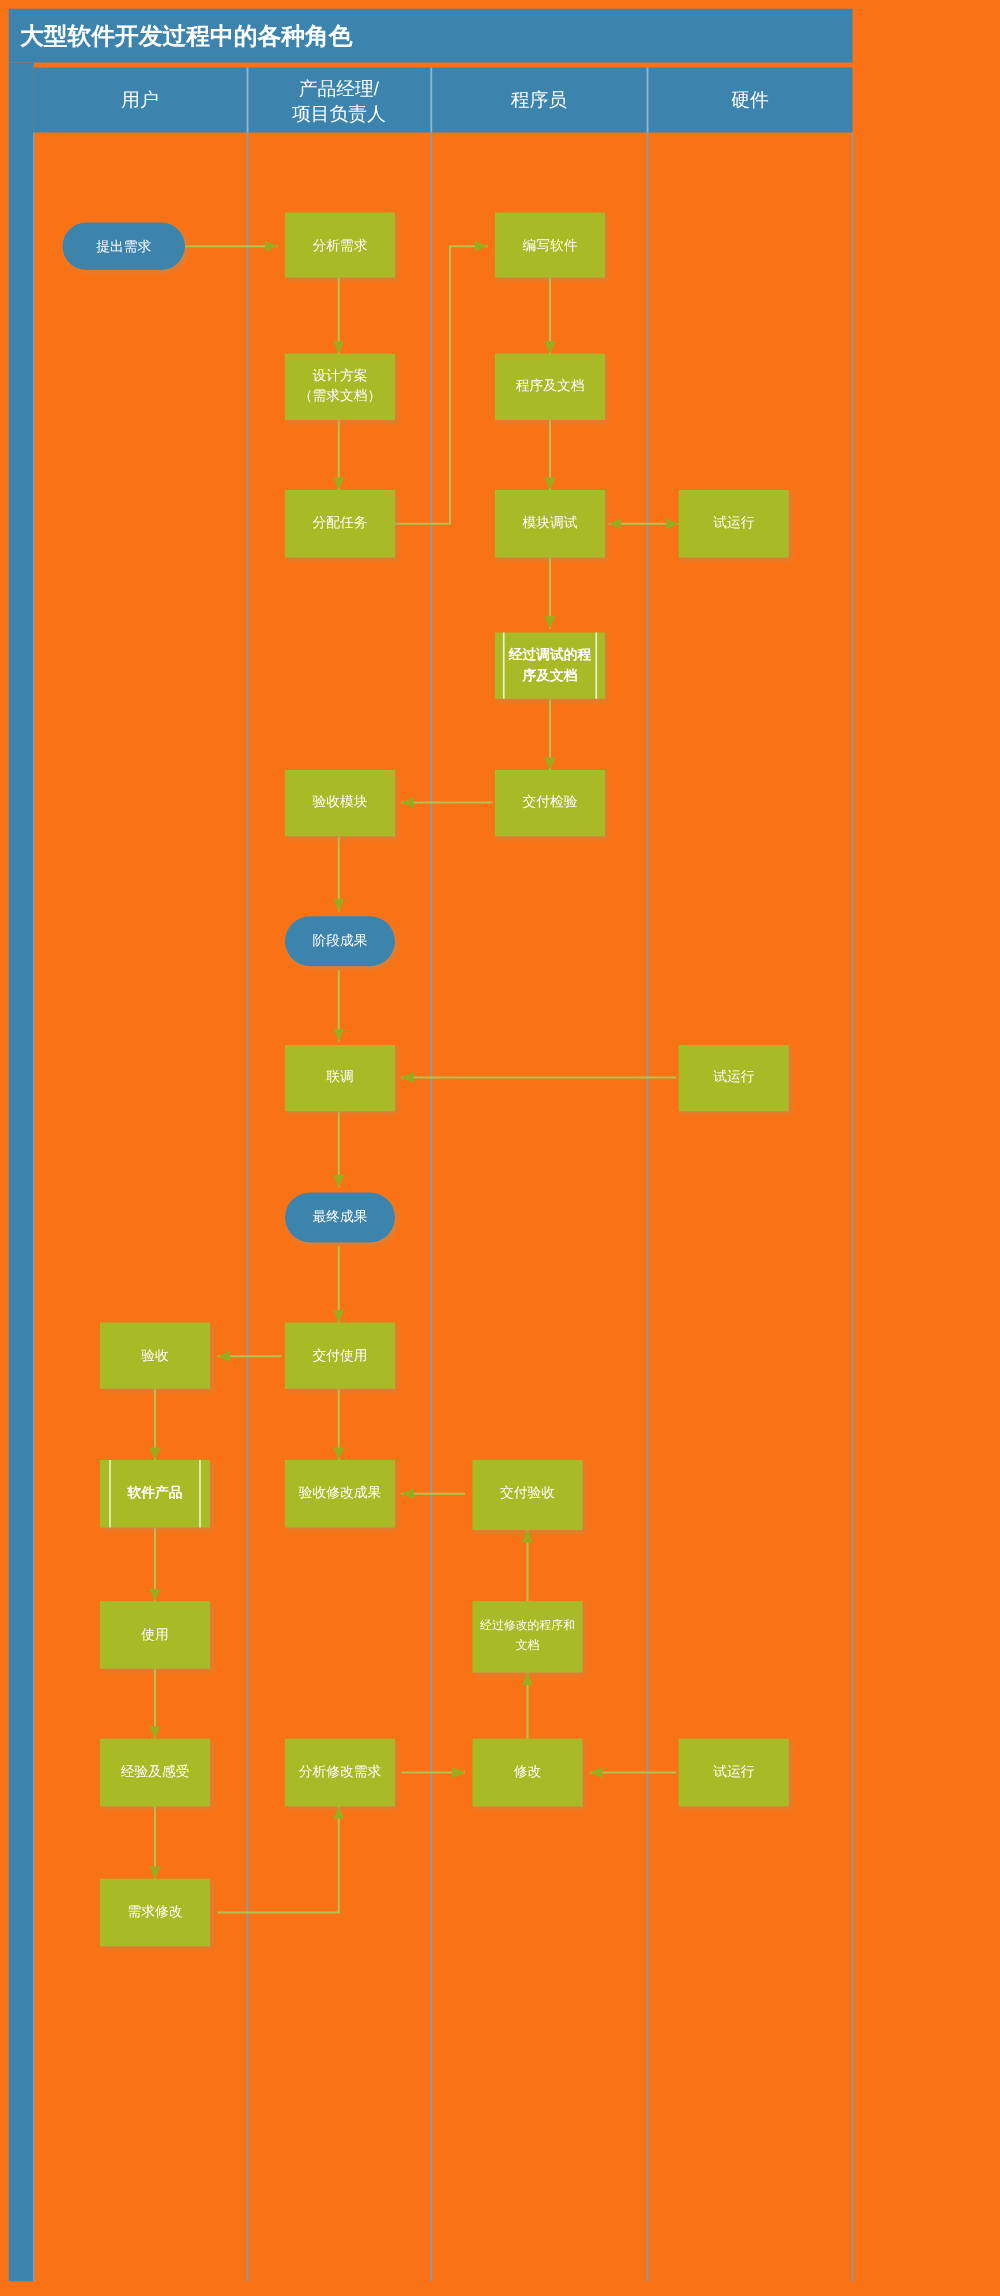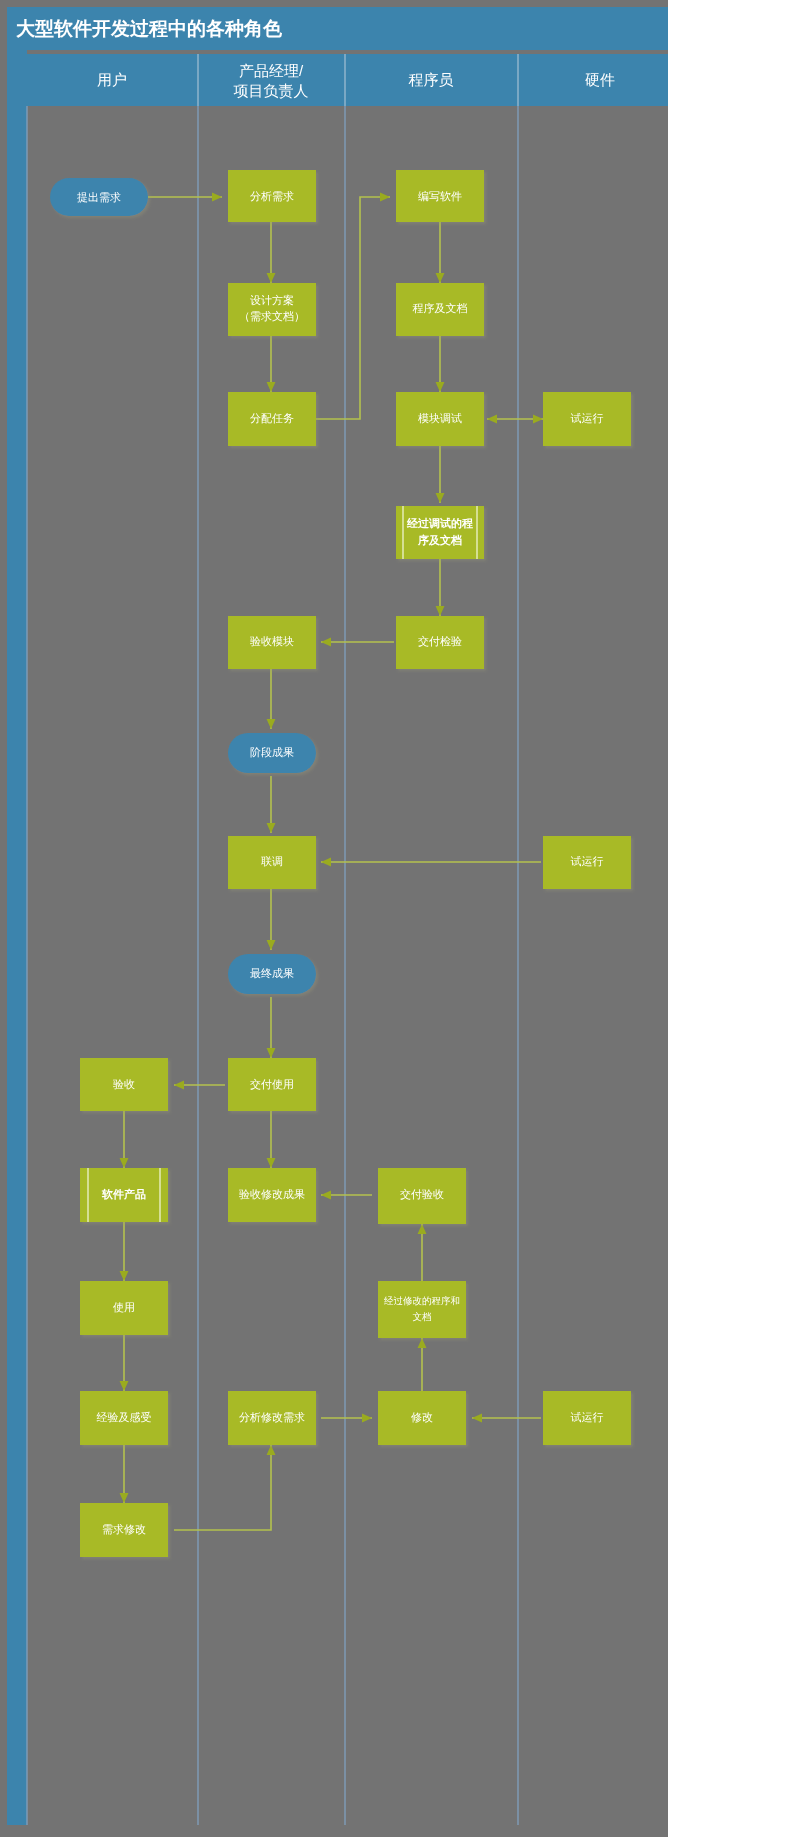--- a/index.html
+++ b/index.html
@@ -1,17 +1,17 @@
 <!DOCTYPE html>
 <html><head>
 <meta charset="utf-8">
 <style>
   html,body{margin:0;padding:0;background:#ffffff;}
   body{font-family:"Liberation Sans","DejaVu Sans",sans-serif;}
-  #canvas{position:relative;width:668px;height:1837px;background:#737373;overflow:hidden;}
+  #canvas{position:relative;width:800px;height:1837px;background:#f97316;overflow:hidden;}
   #flow{position:absolute;left:0;top:0;width:800px;height:1837px;}
   .nodeLabel{
     font-family:"Liberation Sans","DejaVu Sans",sans-serif;
     fill:#ffffff;
     font-size:11px;
     text-anchor:middle;
     dominant-baseline:middle;
     pointer-events:none;
   }
   .nodeLabel.bold{font-weight:bold;}

